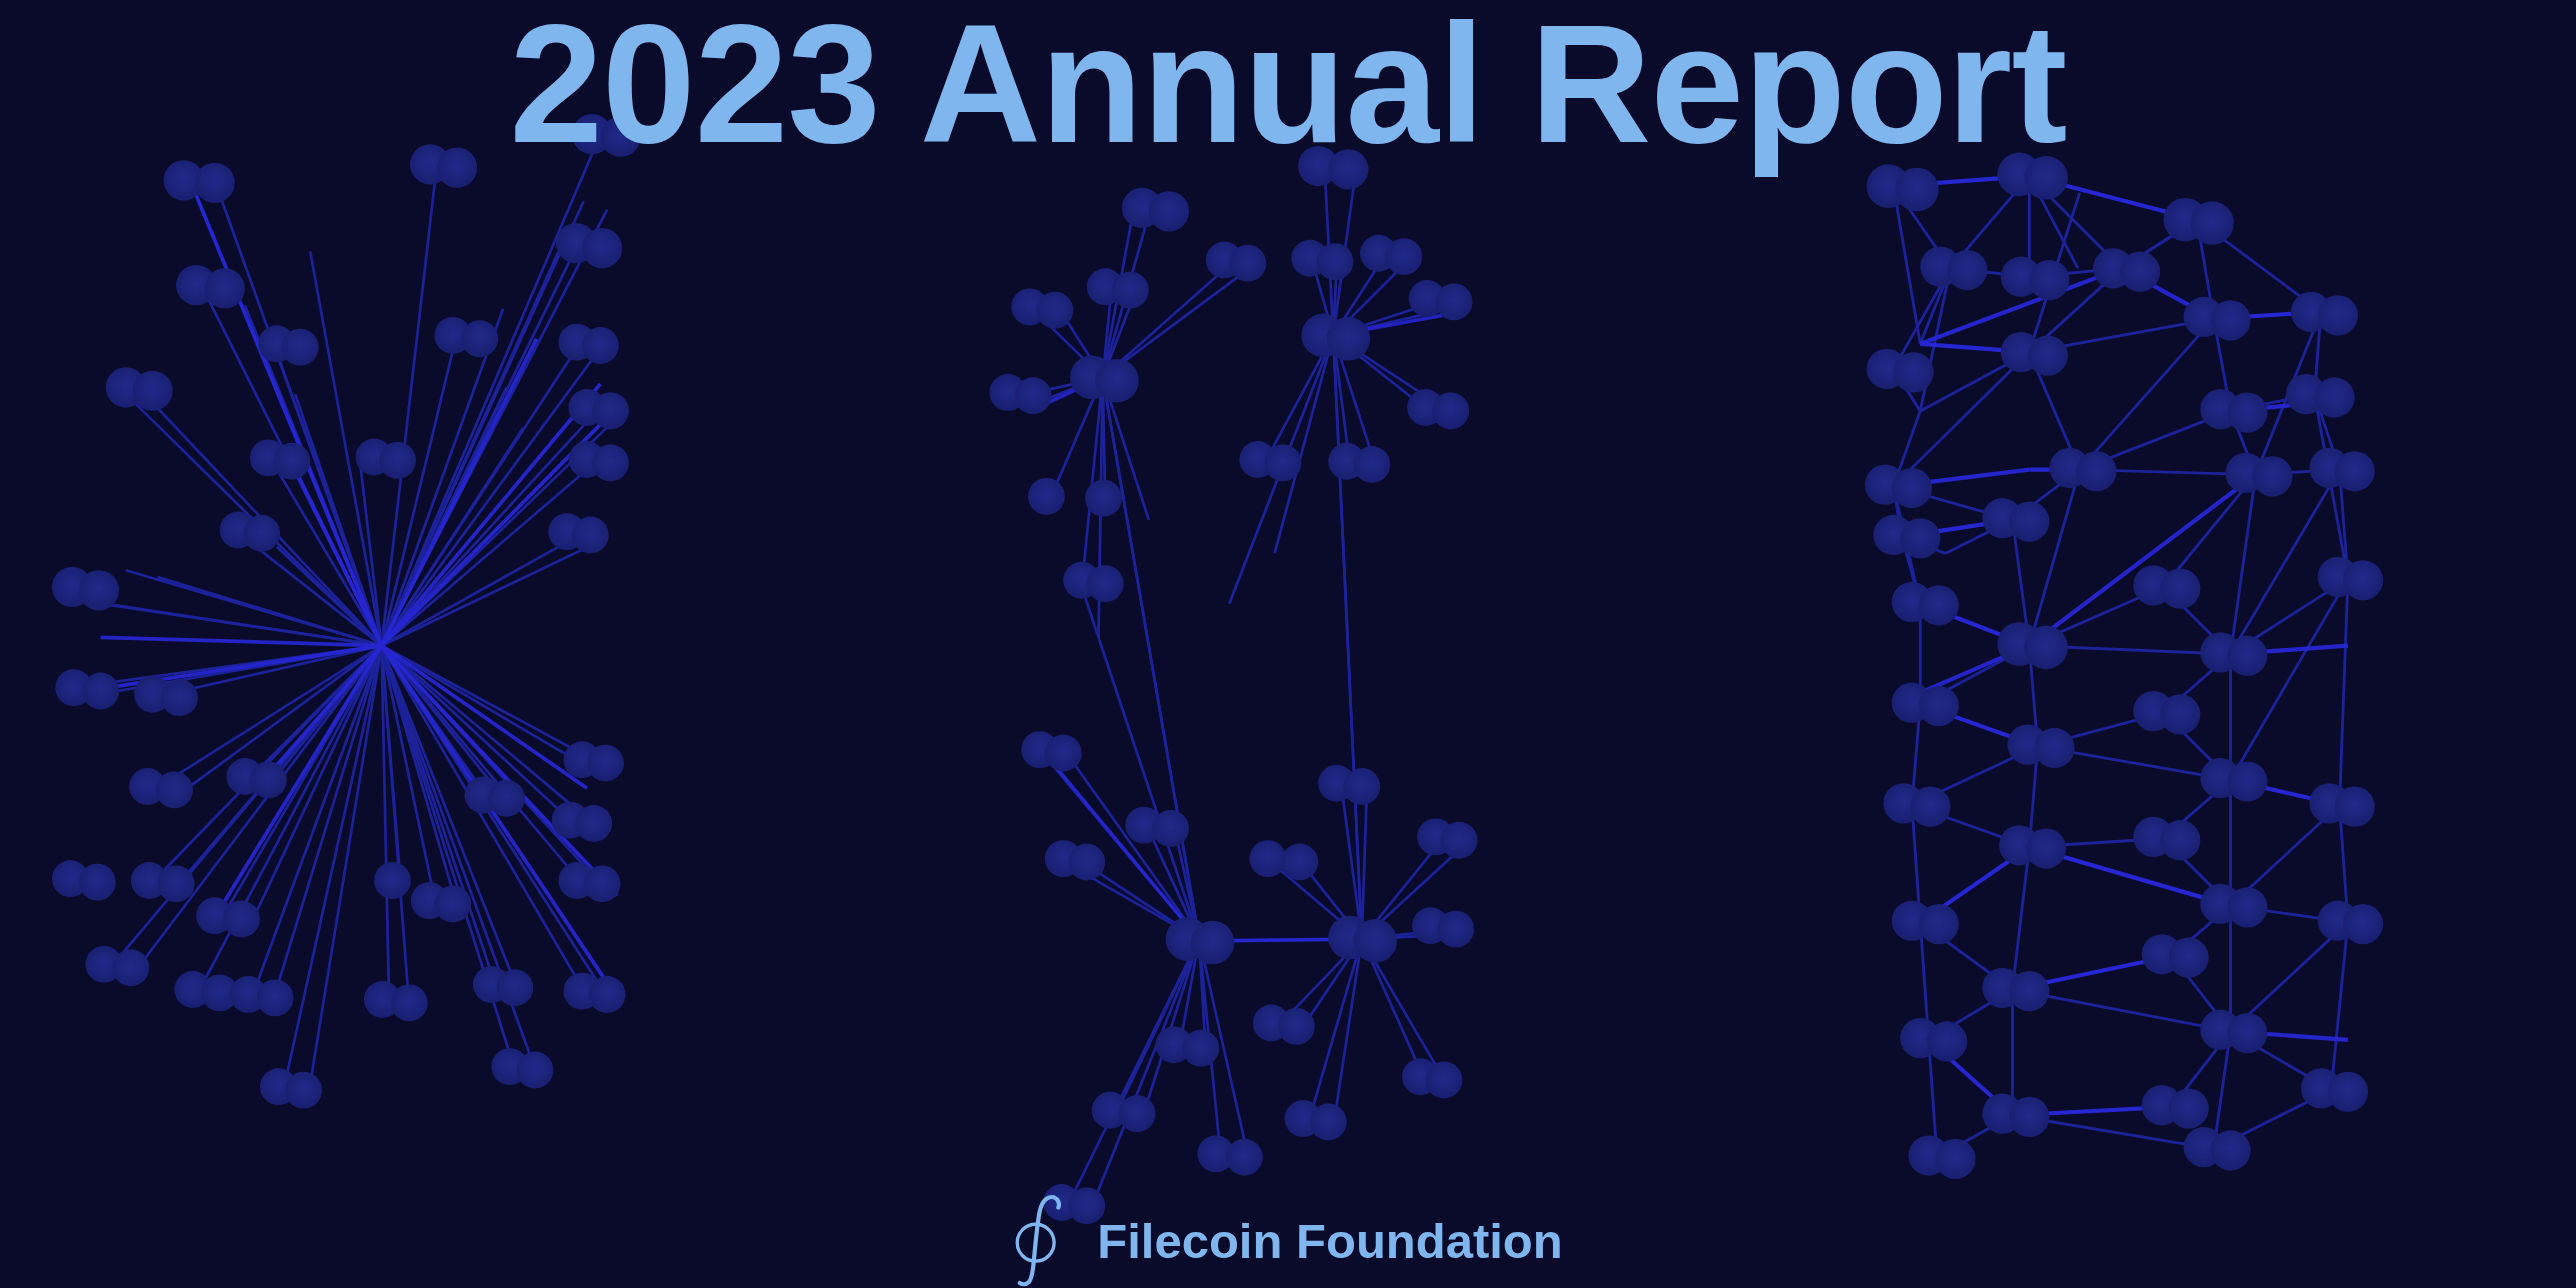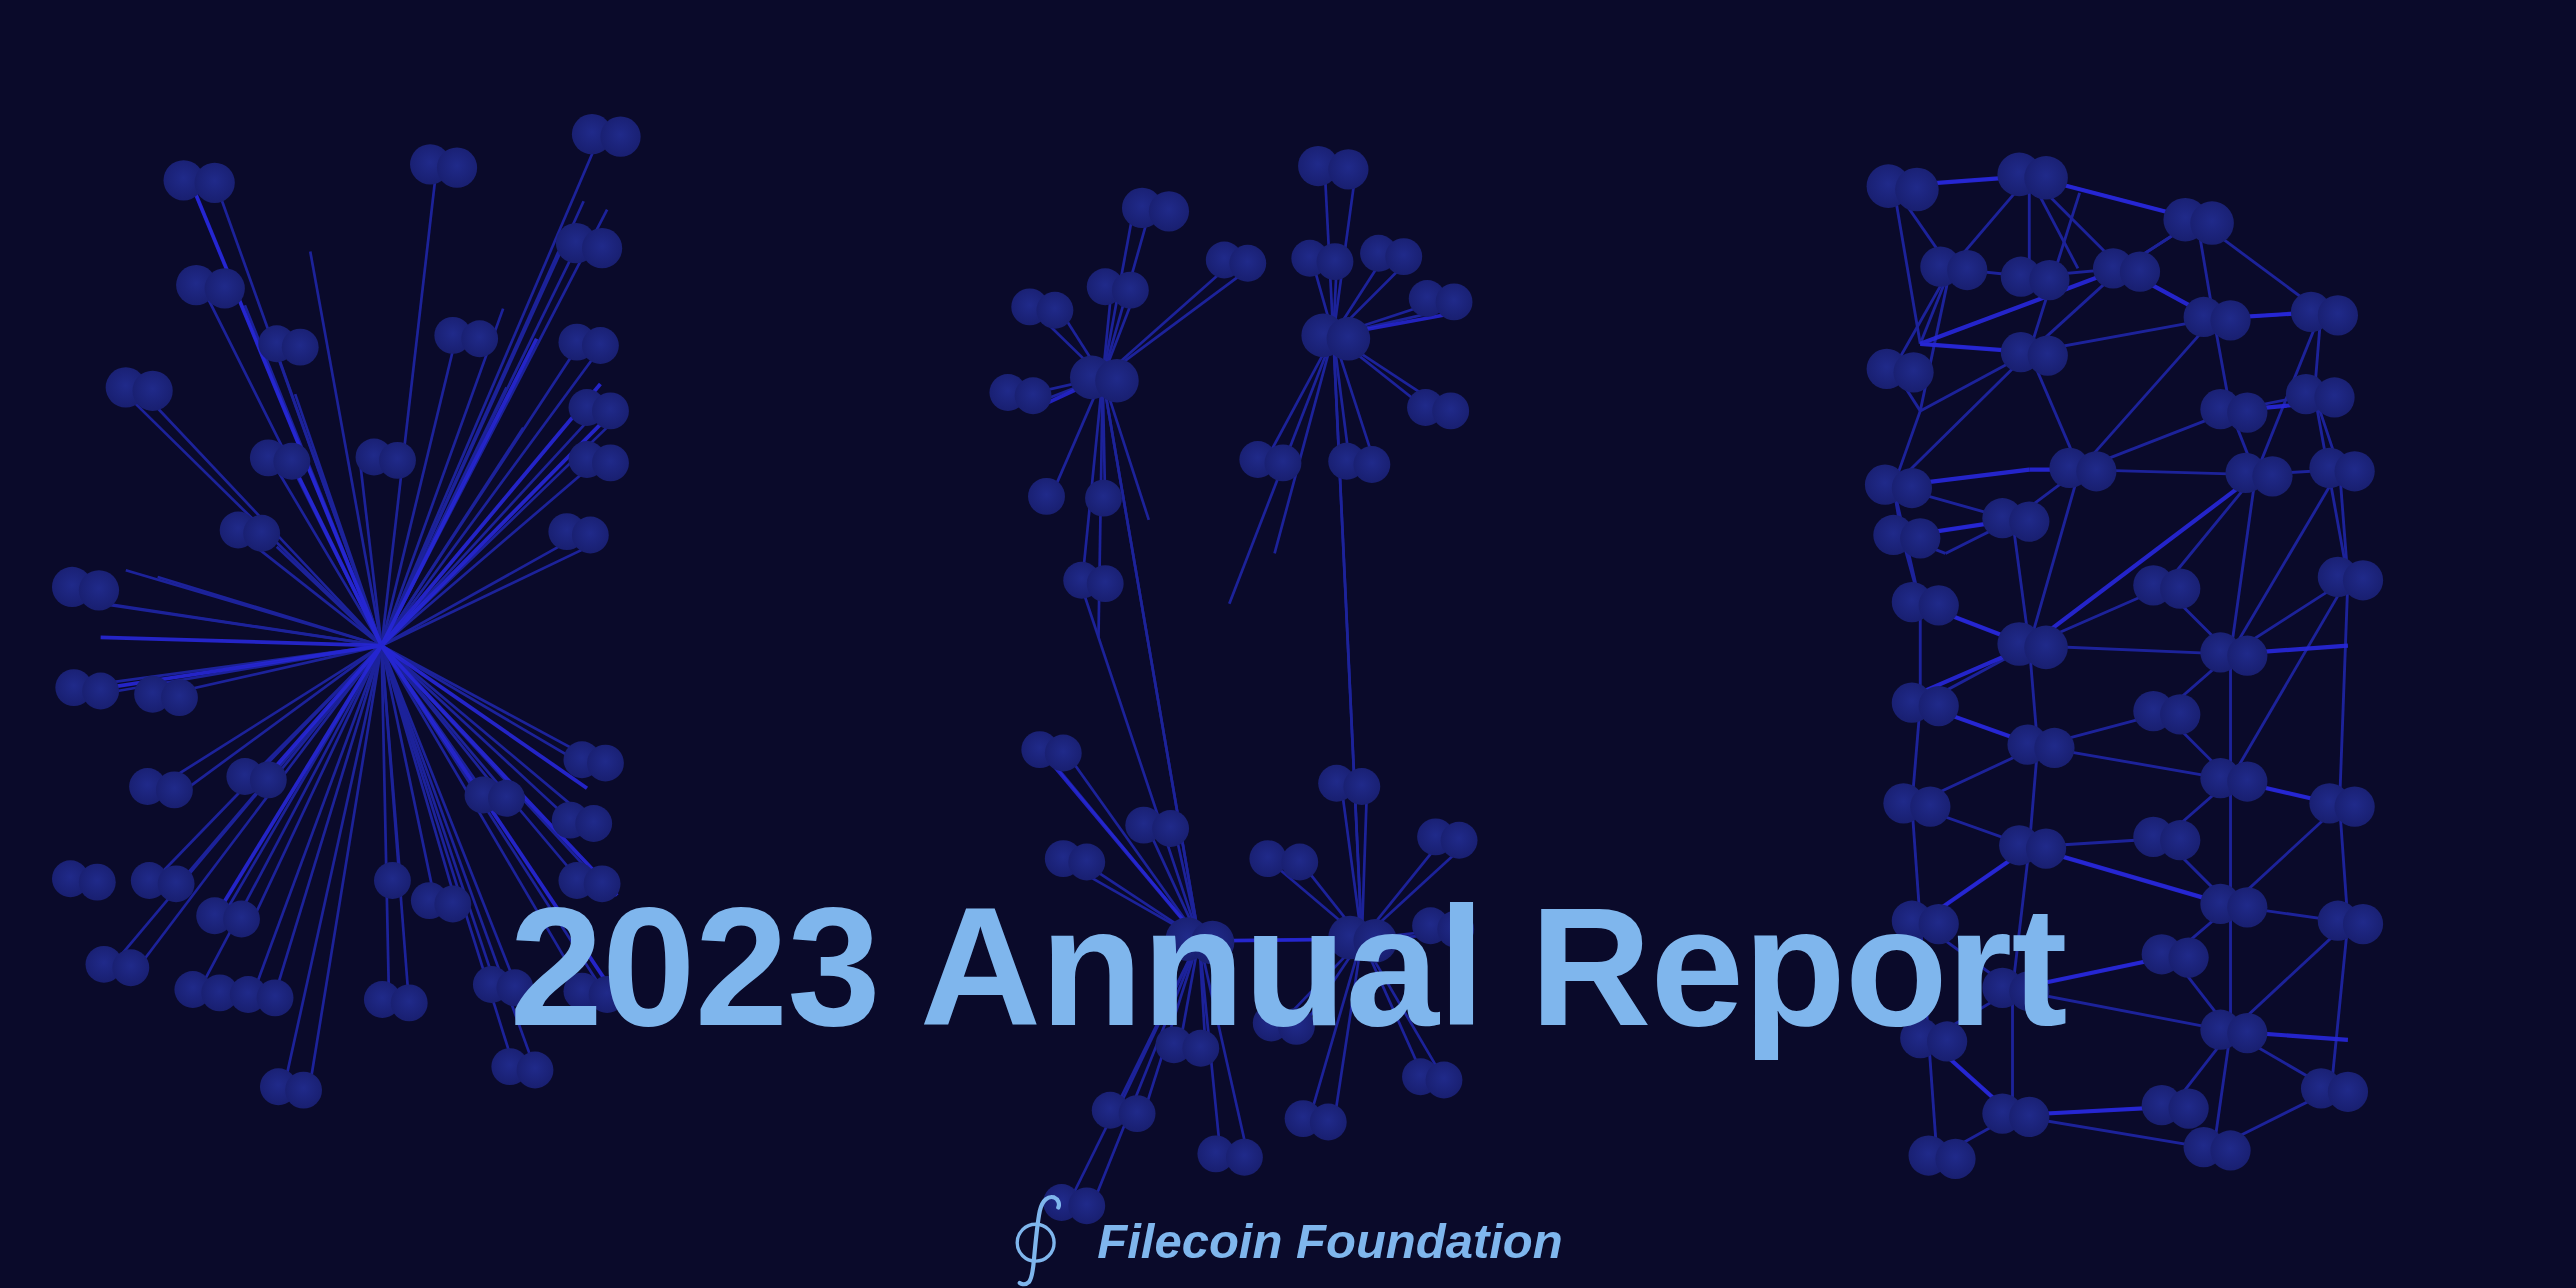--- a/index.html
+++ b/index.html
@@ -21,38 +21,37 @@
     width: 2576px;
     height: 1288px;
     pointer-events: none;
   }
   .content {
     position: absolute;
     inset: 0;
     display: flex;
     flex-direction: column;
     align-items: center;
-    justify-content: flex-end;
+    justify-content: space-between;
   }
   #page-title {
     font-size: 168px;
     font-weight: 700;
     letter-spacing: -0.8px;
     line-height: 1;
     color: #7fb6ed;
     margin: 0;
     white-space: nowrap;
     text-align: center;
   }
   #brand-lockup {
     display: flex;
     align-items: center;
     gap: 32px;
     margin-top: 143px;
-    font-style: italic;
   }
   #brand-mark {
     display: block;
     width: 52px;
     height: 94px;
     flex: 0 0 auto;
   }
   #brand-name {
     font-size: 49px;
     font-weight: 600;

